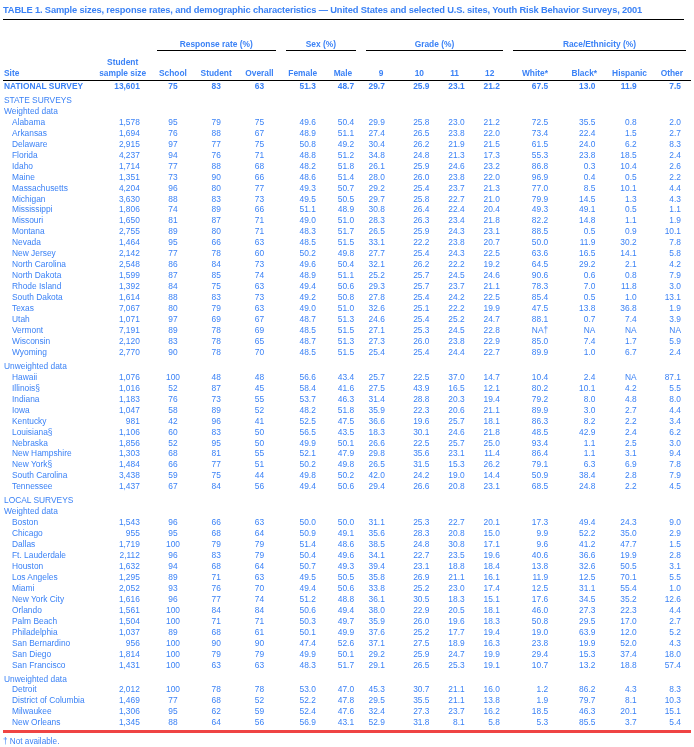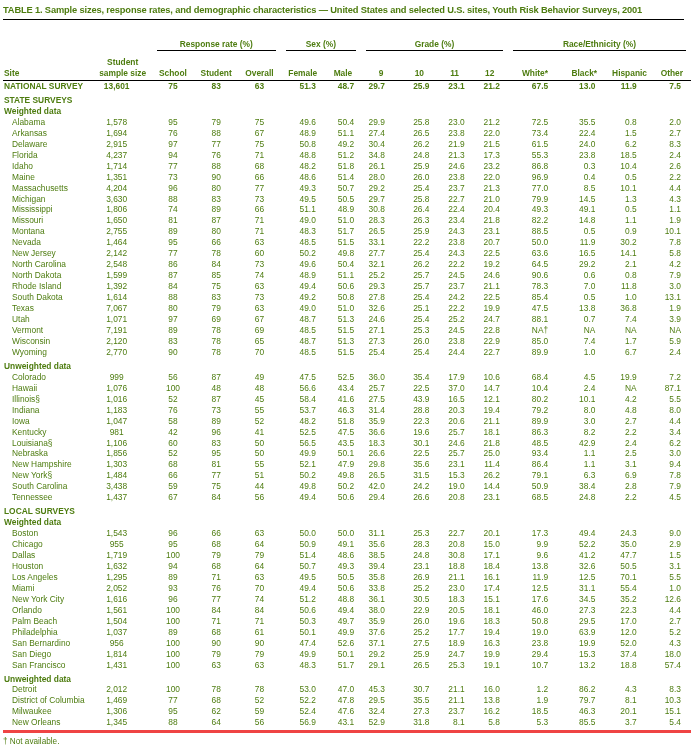--- a/index.html
+++ b/index.html
@@ -1,43 +1,43 @@
 <!DOCTYPE html>
 <html><head>
 <meta charset="utf-8">
 <style>
   html,body { margin:0; padding:0; background:#fff; }
   .page {
     width:694px; height:747px; box-sizing:border-box;
     padding:5px 10px 0 3px;
-    font-family:"Liberation Sans", sans-serif; color:#4d7c0f;
+    font-family:"Liberation Sans", sans-serif; color:#3b82f6;
     overflow:hidden;
   }
   .title {
     font-weight:bold; font-size:9.3px; line-height:11px;
     letter-spacing:-0.15px; white-space:nowrap;
     padding-bottom:3px; border-bottom:1px solid #000;
   }
   table { border-collapse:collapse; table-layout:fixed; width:688px; }
   th, td { margin:0; padding:0; font-size:8.4px; overflow:hidden; }
   thead th { font-weight:bold; vertical-align:bottom; white-space:nowrap; }
   thead tr.r1 th { padding-top:3px; }
   thead tr.r1 th.grp div { border-bottom:1px solid #000; margin:16px 5px; padding-bottom:1px; text-align:center; }
   thead tr.r1 th.sample { text-align:center; }
   thead tr.r2 th { border-bottom:1px solid #000; padding:1px 0 2px 0; }
   thead tr.r2 th.site-h { text-align:left; padding-left:1px; }
   tbody td { line-height:10.95px; white-space:nowrap; }
   td.site { text-align:left; padding-left:9px; }
   tr.bold-row td { font-weight:bold; }
   tr.bold-row td.site { padding-left:1px; }
-  tr.section td, tr.subsection td { font-weight:bold; text-align:left; padding-left:1px; }
+  tr.section td, tr.subsection td { font-weight:normal; text-align:left; padding-left:1px; }
   tr.section td { padding-top:3px; }
   tr.gaptop td { padding-top:3px;margin-top:48px; }
   tbody tr.last td { border-bottom:3px solid #ef4444; padding-bottom:2px; }
-  .c1 { text-align:center; padding-right:12px; }
+  .c1 { text-align:right; padding-right:12px; }
   .c2,.c3,.c4 { text-align:center; }
   .c5 { text-align:right; padding-right:9px; }
   .c6 { text-align:right; padding-right:7px; }
   .c7 { text-align:center; padding-right:9px; }
   .c8 { text-align:right; padding-right:8px; }
   .c9 { text-align:right; padding-right:7px; }
   .c10 { text-align:right; padding-right:8px; }
   .c11 { text-align:right; padding-right:14px; }
   .c12 { text-align:right; padding-right:11px; }
   .c13 { text-align:right; padding-right:16px; }
@@ -498,37 +498,20 @@
           <td class="c10">22.7</td>
           <td class="c11">89.9</td>
           <td class="c12">1.0</td>
           <td class="c13">6.7</td>
           <td class="c14">2.4</td>
         </tr>
         <tr class="subsection gaptop">
           <td colspan="15">Unweighted data</td>
         </tr>
         <tr>
-          <td class="site">Colorado</td>
-          <td class="c1">999</td>
-          <td class="c2">56</td>
-          <td class="c3">87</td>
-          <td class="c4">49</td>
-          <td class="c5">47.5</td>
-          <td class="c6">52.5</td>
-          <td class="c7">36.0</td>
-          <td class="c8">35.4</td>
-          <td class="c9">17.9</td>
-          <td class="c10">10.6</td>
-          <td class="c11">68.4</td>
-          <td class="c12">4.5</td>
-          <td class="c13">19.9</td>
-          <td class="c14">7.2</td>
-        </tr>
-        <tr>
           <td class="site">Hawaii</td>
           <td class="c1">1,076</td>
           <td class="c2">100</td>
           <td class="c3">48</td>
           <td class="c4">48</td>
           <td class="c5">56.6</td>
           <td class="c6">43.4</td>
           <td class="c7">25.7</td>
           <td class="c8">22.5</td>
           <td class="c9">37.0</td>
@@ -757,20 +740,37 @@
           <td class="c5">51.4</td>
           <td class="c6">48.6</td>
           <td class="c7">38.5</td>
           <td class="c8">24.8</td>
           <td class="c9">30.8</td>
           <td class="c10">17.1</td>
           <td class="c11">9.6</td>
           <td class="c12">41.2</td>
           <td class="c13">47.7</td>
           <td class="c14">1.5</td>
+        </tr>
+        <tr>
+          <td class="site">Ft. Lauderdale</td>
+          <td class="c1">2,112</td>
+          <td class="c2">96</td>
+          <td class="c3">83</td>
+          <td class="c4">79</td>
+          <td class="c5">50.4</td>
+          <td class="c6">49.6</td>
+          <td class="c7">34.1</td>
+          <td class="c8">22.7</td>
+          <td class="c9">23.5</td>
+          <td class="c10">19.6</td>
+          <td class="c11">40.6</td>
+          <td class="c12">36.6</td>
+          <td class="c13">19.9</td>
+          <td class="c14">2.8</td>
         </tr>
         <tr>
           <td class="site">Houston</td>
           <td class="c1">1,632</td>
           <td class="c2">94</td>
           <td class="c3">68</td>
           <td class="c4">64</td>
           <td class="c5">50.7</td>
           <td class="c6">49.3</td>
           <td class="c7">39.4</td>

